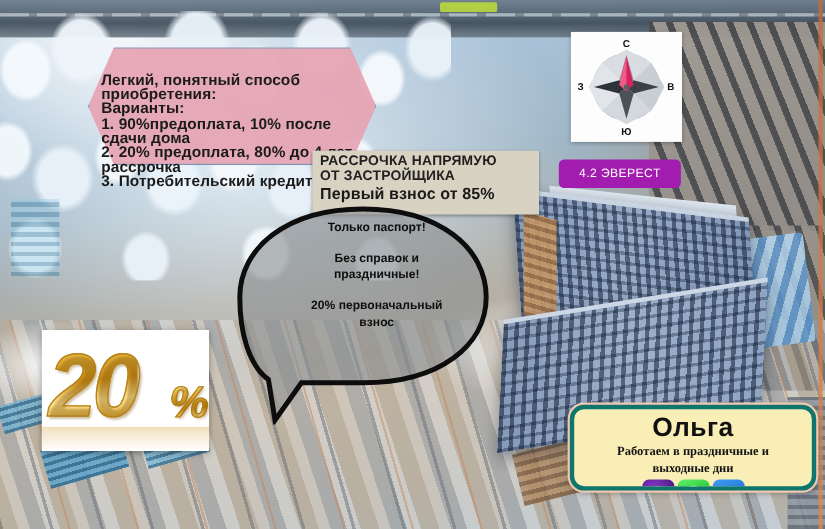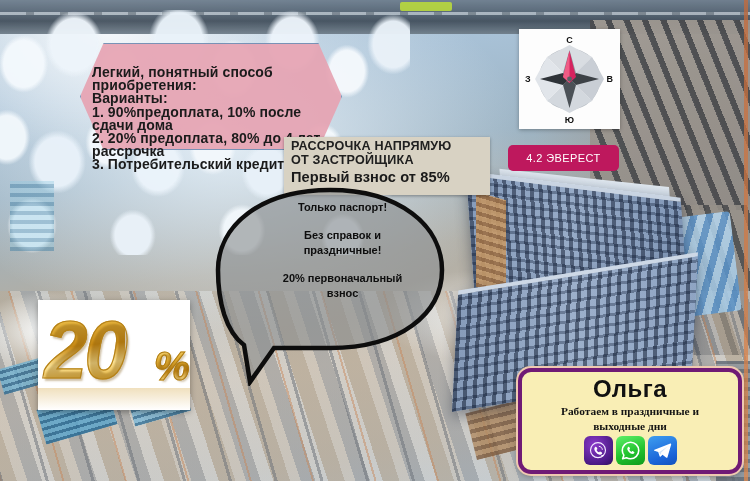--- a/index.html
+++ b/index.html
@@ -257,21 +257,21 @@
   }
   .compass .n { left:50%; top:6px; transform:translateX(-50%); }
   .compass .s { left:50%; bottom:4px; transform:translateX(-50%); }
   .compass .w { left:6px; top:50%; transform:translateY(-50%); }
   .compass .e { right:7px; top:50%; transform:translateY(-50%); }
 
   
   .badge-everest {
     position:absolute; left:508px; top:145px;
     width:111px; height:26px;
-    background:#be185d;
+    background:#a21caf;
     border-radius:5px;
     color:#fff;
     font-size:11px; letter-spacing:.4px;
     display:flex; align-items:center; justify-content:center;
   }
 
   
   .gold-card {
     position:absolute; left:38px; top:300px;
     width:152px; height:110px;
@@ -300,23 +300,23 @@
     text-shadow: 2px 2px 2px rgba(120,80,10,.3);
   }
   .gold-reflect {
     position:absolute; left:0; bottom:0; width:100%; height:22px;
     background: linear-gradient(rgba(222,186,110,.45), rgba(255,255,255,0));
   }
 
   
   .contact {
     position:absolute; left:518px; top:368px;
-    width:224px; height:106px;
+    width:224px; height:78px;
     background:#f9eeb5;
-    border: 4px solid #701a75;
+    border: 4px solid #0f766e;
     border-radius:13px;
     box-shadow: 0 0 0 2px #efc9b0, 0 2px 6px rgba(0,0,0,.35);
     text-align:center;
     overflow:hidden;
   }
   .contact-name {
     margin-top:3px;
     font-size:24px; font-weight:bold; color:#111;
     font-family:"Liberation Sans", sans-serif;
     letter-spacing:.5px;

